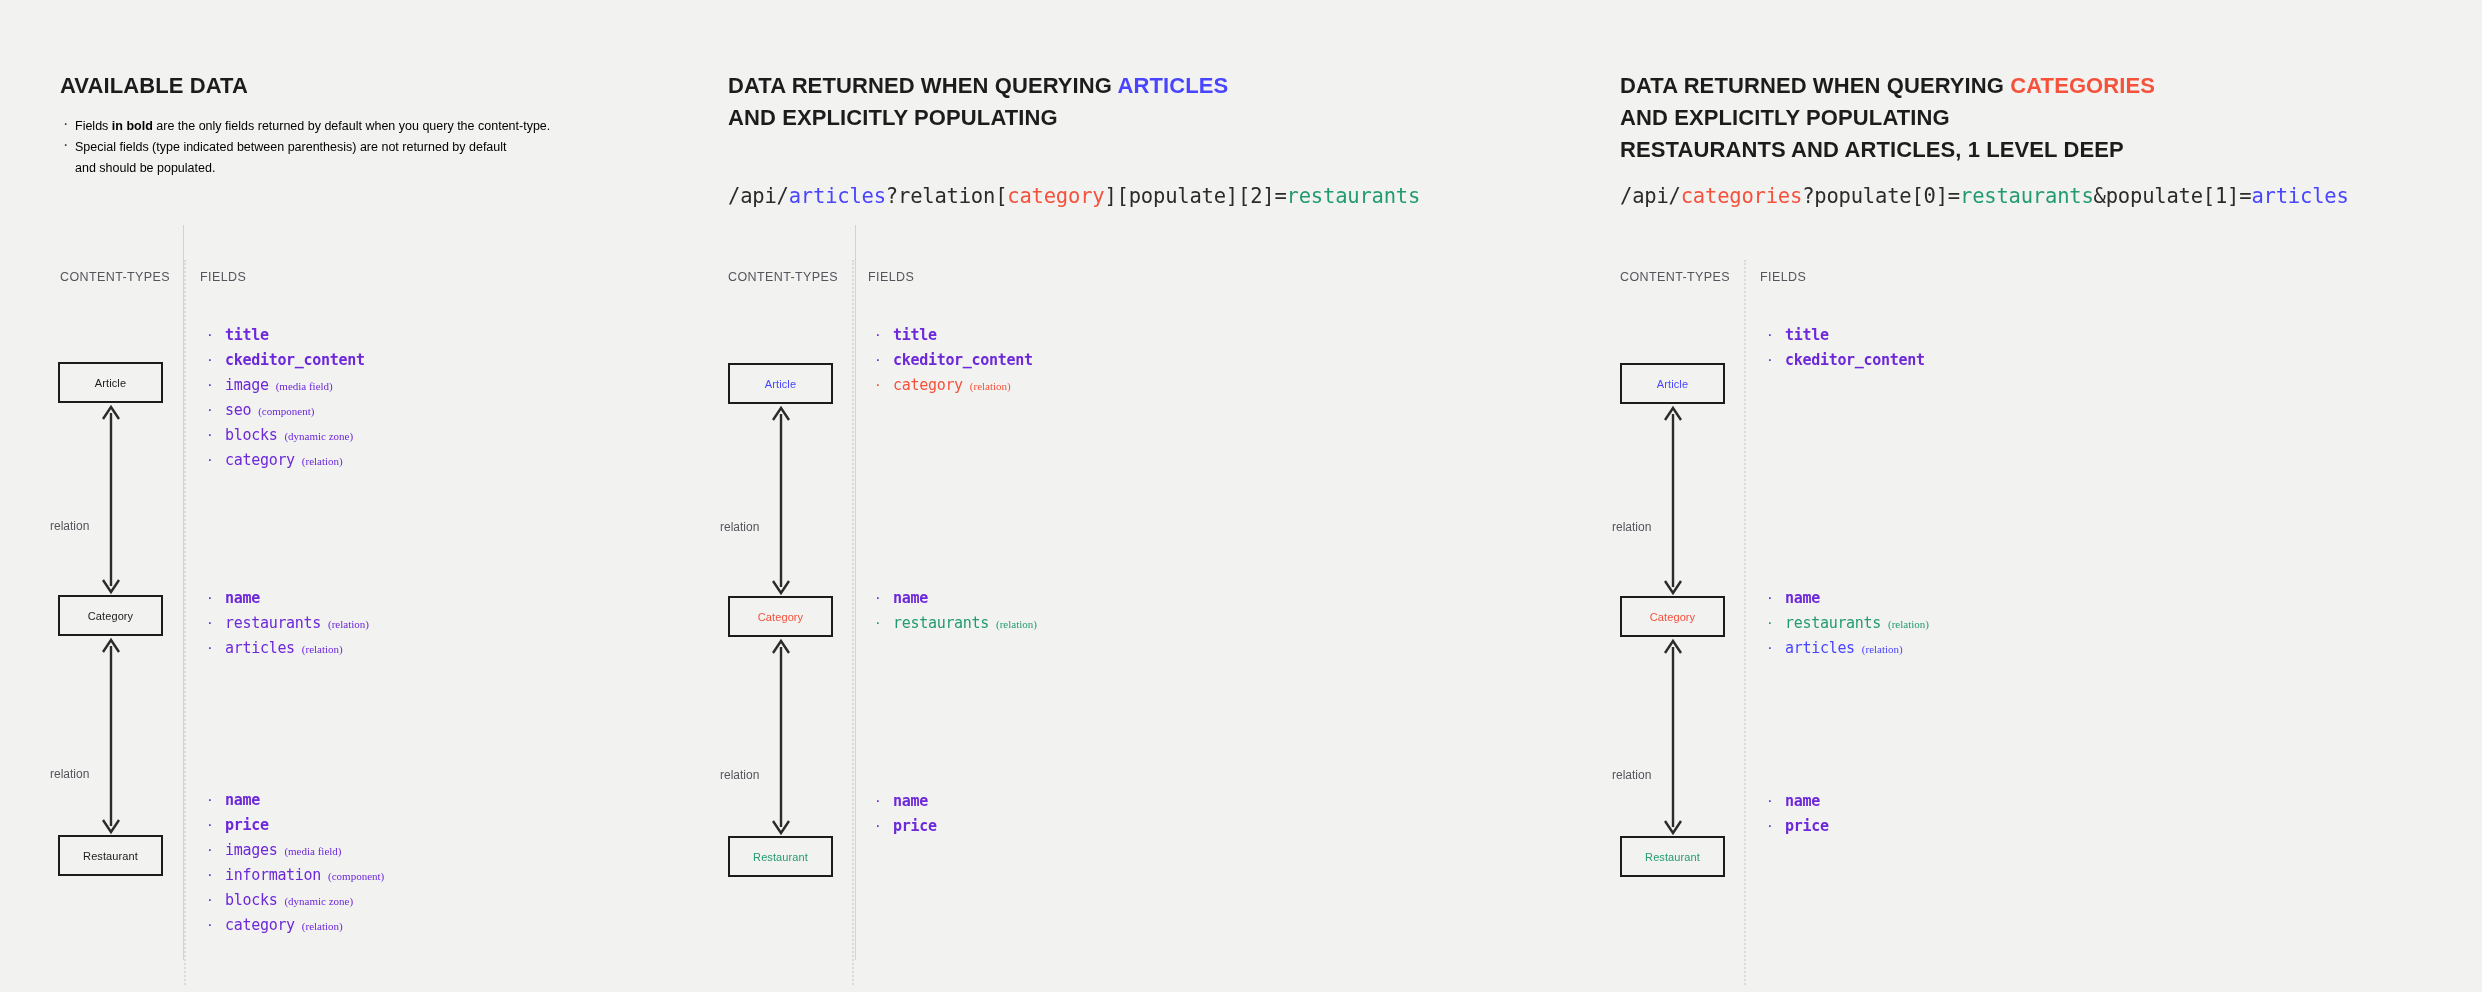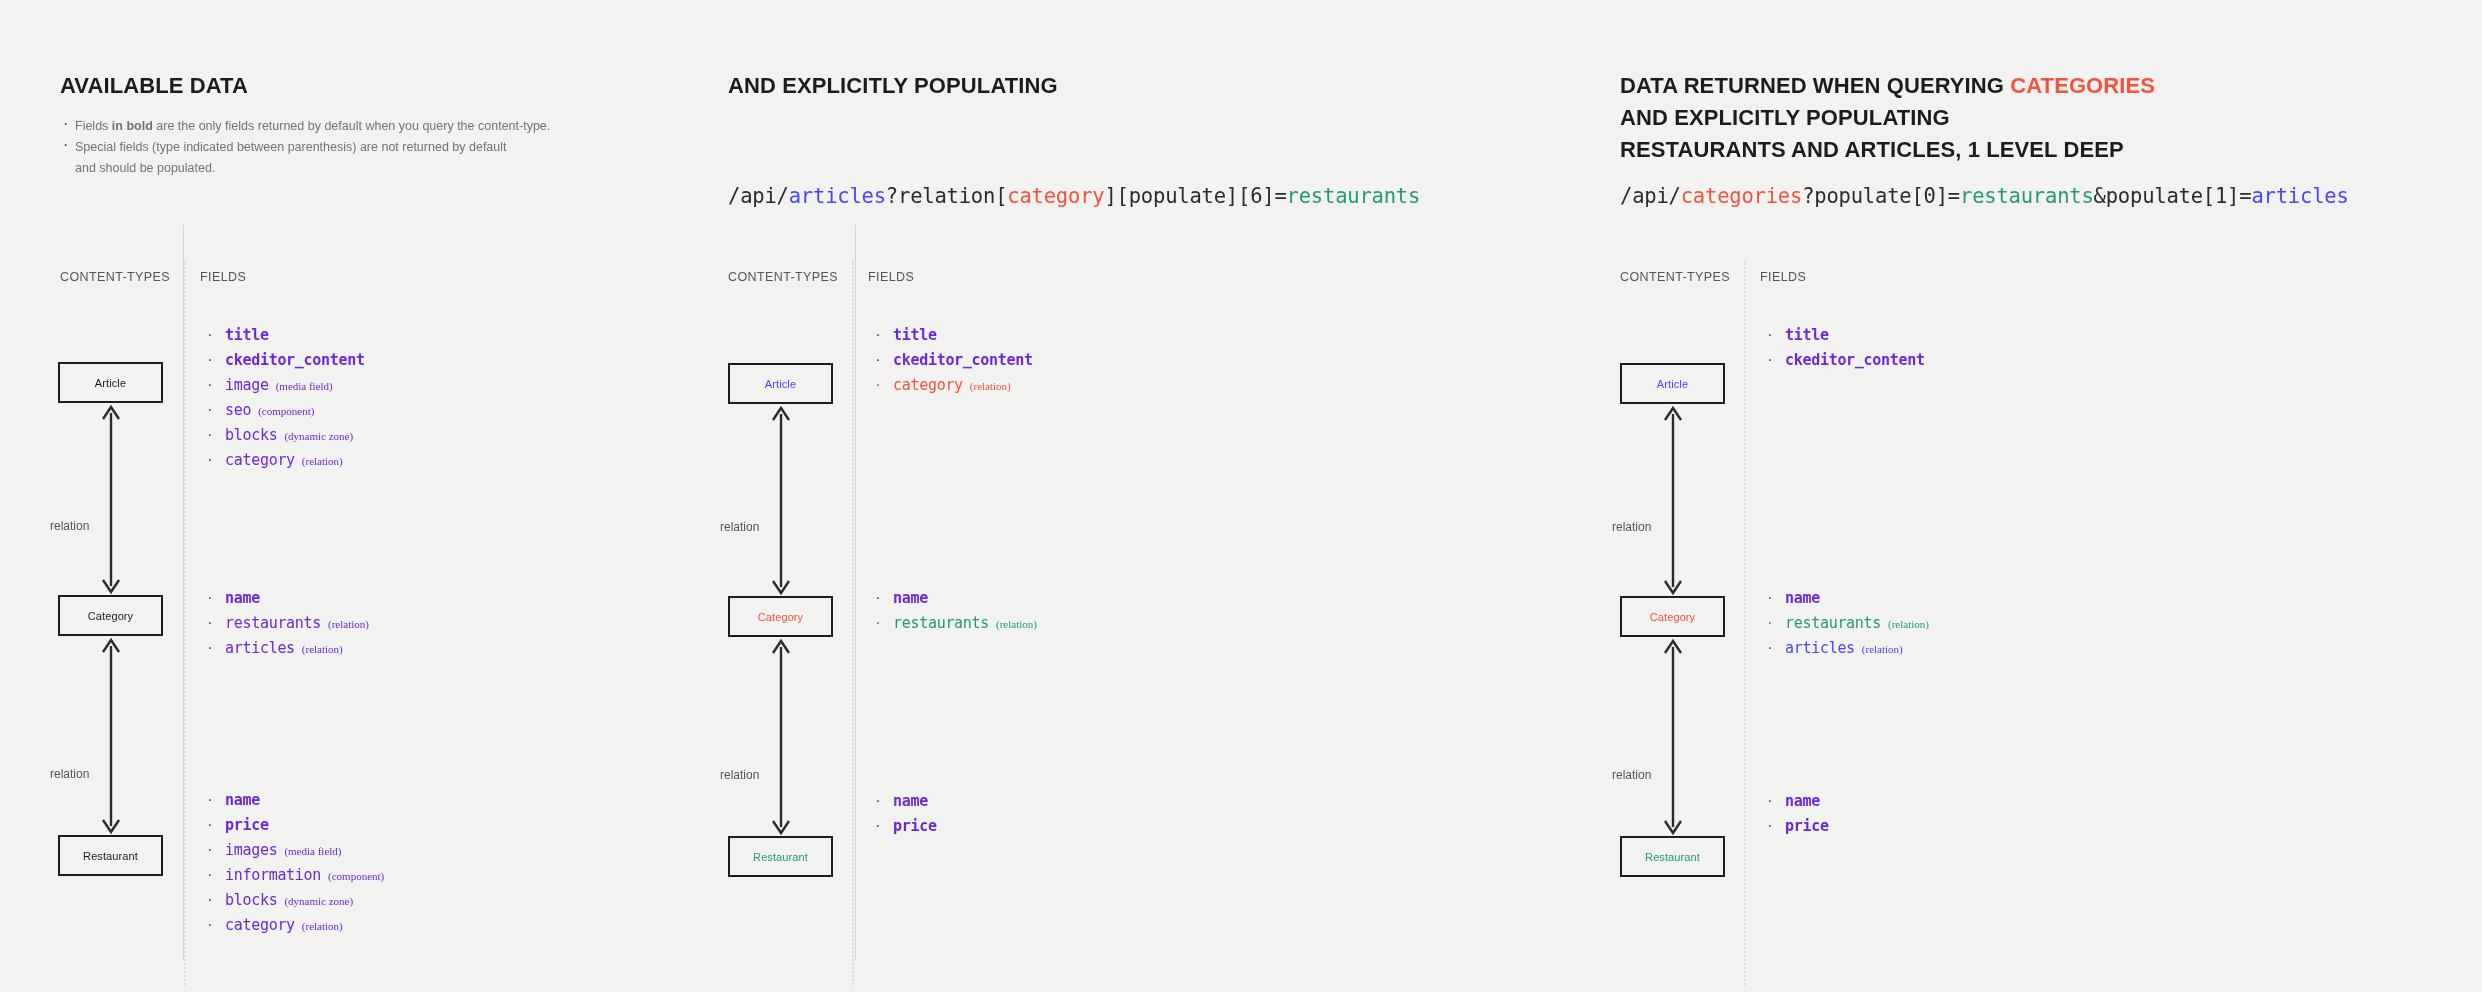--- a/index.html
+++ b/index.html
@@ -59,21 +59,21 @@
   .heading .accent-red  { color: #f5513b; }
 
   
   .notes {
     position: absolute;
     left: 60px;
     top: 85px;
     width: 620px;
     font-size: 12.5px;
     line-height: 18px;
-    color: #737373;
+    color: #000000;
   }
   .notes .note {
     position: relative;
     padding-left: 15px;
     margin-bottom: 3px;
   }
   .notes .note::before {
     content: "·";
     position: absolute;
     left: 3px;
@@ -250,23 +250,24 @@
         <div class="field-row c-black"><span class="fname bold">price</span></div>
         <div class="field-row c-black"><span class="fname">images</span><span class="ftype">(media field)</span></div>
         <div class="field-row c-black"><span class="fname">information</span><span class="ftype">(component)</span></div>
         <div class="field-row c-black"><span class="fname">blocks</span><span class="ftype">(dynamic zone)</span></div>
         <div class="field-row c-black"><span class="fname">category</span><span class="ftype">(relation)</span></div>
       </div>
   </div>
 
   <div class="panel" id="panel-1">
     <div class="heading" style="left:8px; top:38px;" id="h1">
+        <div><span>DATA RETURNED WHEN QUERYING </span><span class="accent-blue">ARTICLES</span></div>
         <div><span>AND EXPLICITLY POPULATING</span></div>
       </div>
-    <div class="url" style="left:8px; top:152px;" id="u1"><span>/api/</span><span class="u-blue">articles</span><span>?relation[</span><span class="u-red">category</span><span>][populate][6]=</span><span class="u-green">restaurants</span></div>
+    <div class="url" style="left:8px; top:152px;" id="u1"><span>/api/</span><span class="u-blue">articles</span><span>?relation[</span><span class="u-red">category</span><span>][populate][2]=</span><span class="u-green">restaurants</span></div>
 
     <div class="col-label" style="left:8px; top:238px;">CONTENT-TYPES</div>
     <div class="col-label" style="left:148px; top:238px;">FIELDS</div>
 
     <div class="dotted-div" style="left:132px;"></div>
 
     <div class="ct-box blue" style="left:8px; top:331px;" id="b1-0">Article</div>
     <div class="ct-box red" style="left:8px; top:564px;" id="b1-1">Category</div>
     <div class="ct-box green" style="left:8px; top:804px;" id="b1-2">Restaurant</div>
 

